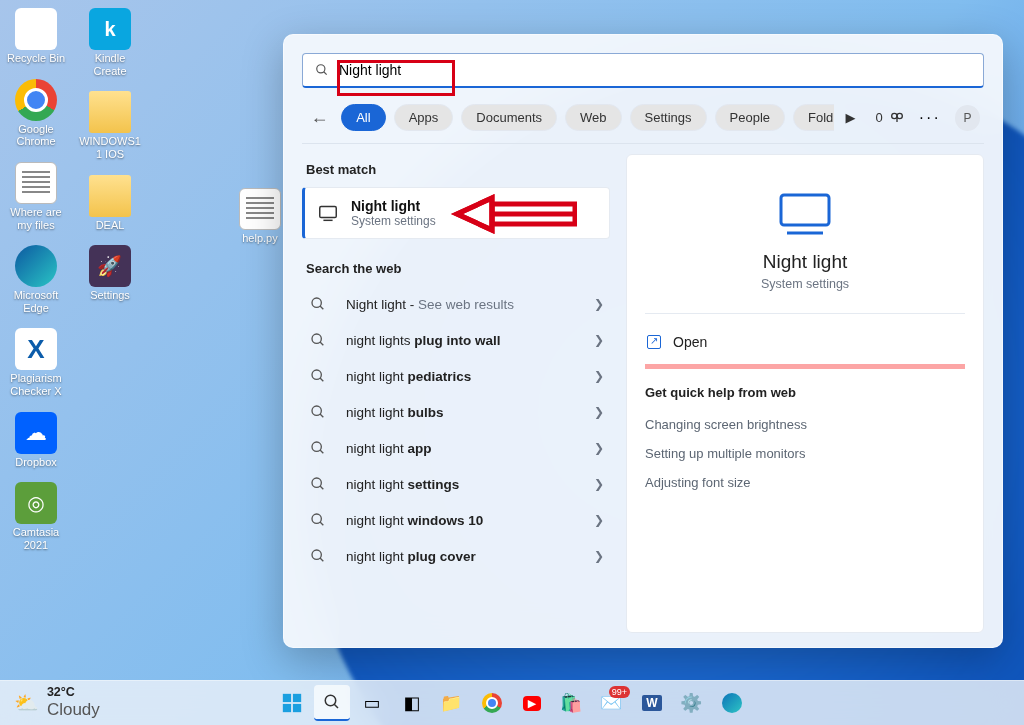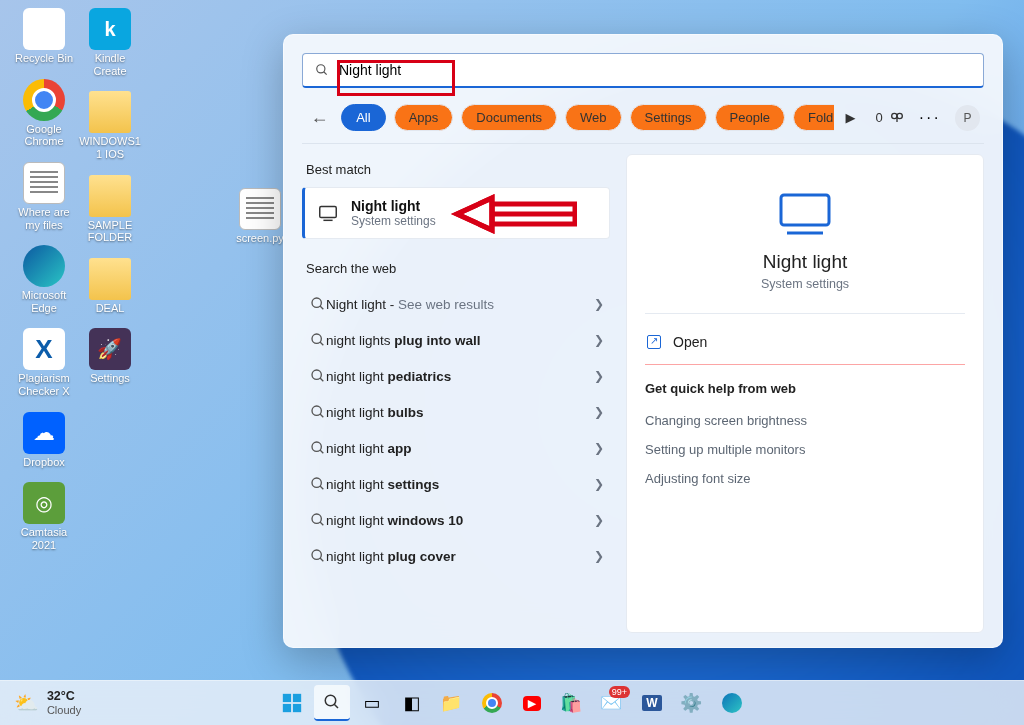--- a/index.html
+++ b/index.html
@@ -13,21 +13,21 @@
     position: absolute; right: -180px; bottom: -180px;
     width: 900px; height: 850px; border-radius: 50%;
     background: radial-gradient(circle at 40% 40%, #2b7fe6 0%, #1159c1 55%, #0b46a0 100%);
     filter: blur(2px);
     transform: rotate(-10deg);
   }
 
   
   .desktop { position: absolute; inset: 0; padding: 10px 0 0 10px; }
   .icon-col { display: flex; flex-direction: column; gap: 14px; position: absolute; }
-  .col1 { left: 12px; top: 8px; }
+  .col1 { left: 4px; top: 8px; }
   .col2 { left: 78px; top: 8px; }
   .col3 { left: 228px; top: 188px; }
   .desk-icon { width: 64px; text-align: center; cursor: pointer; }
   .desk-icon .glyph {
     width: 42px; height: 42px; margin: 0 auto 2px; border-radius: 6px;
     display: flex; align-items: center; justify-content: center;
     font-size: 20px; color: #fff;
   }
   .desk-icon .lbl { color: #fff; font-size: 11px; text-shadow: 0 1px 2px rgba(0,0,0,.5); line-height: 1.15; word-break: break-word; }
   .recycle .glyph { background: #fff; color: #0a64c5; }
@@ -71,87 +71,87 @@
     position: absolute; left: 337px; top: 60px; width: 118px; height: 36px;
     border: 3px solid #d70016; pointer-events: none;
   }
 
   .filter-row {
     display: flex; align-items: center; gap: 8px; margin: 16px 0 10px; padding: 0 4px 12px;
     border-bottom: 1px solid #dce4ee;
   }
   .back-arrow { width: 28px; text-align:center; color:#505050; cursor:pointer; font-size:18px;}
   .pill {
-    background: #f97316; border: 1px solid #e2e7ef; border-radius: 18px;
+    background: #e5e5e5; border: 1px solid #e2e7ef; border-radius: 18px;
     padding: 5px 14px; font-size: 13px; color: #333; cursor: pointer;
   }
   .pill.active { background: #1a66d6; color: #fff; border-color: #1a66d6; }
   .pill-more { font-size:13px; color:#333; padding:5px 4px; cursor:pointer; }
   .filter-spacer { flex: 1; }
   .rewards { display:flex; align-items:center; gap:6px; font-size:13px; color:#333;}
   .dots { padding:0 6px; cursor:pointer; letter-spacing:2px;}
   .avatar { width:26px;height:26px;border-radius:50%;background:#e2e7ef;display:flex;align-items:center;justify-content:center;font-size:12px;color:#555;cursor:pointer;}
 
   .body-cols { display: flex; gap: 16px; overflow:hidden; flex: 1; }
   .left-col { width: 308px; }
   .right-col { flex: 1; background:#fff; border:1px solid #e5eaf1; border-radius:6px; padding: 30px 18px 18px;}
 
-  .sec-title { font-size: 13px; font-weight: 400; color: #222; padding: 8px 4px 10px; }
+  .sec-title { font-size: 13px; font-weight: 700; color: #222; padding: 8px 4px 10px; }
 
   .best-match {
     background:#fff; border:1px solid #e5eaf1; border-left: 3px solid #1a66d6;
     border-radius:4px; padding:10px 12px; display:flex; align-items:center; gap:12px;
     position:relative;
   }
   .monitor-glyph { width:22px; height:22px; }
   .monitor-glyph svg { width:22px; height:22px; }
   .bm-title { font-size:14px; font-weight:600; color:#111;}
   .bm-sub { font-size:12px; color:#6b7482;}
 
   .arrow-anno {
     position:absolute; left:142px; top:2px;
     pointer-events:none;
   }
   .arrow-anno svg { width:130px; height:48px; }
 
   .web-list { display:flex; flex-direction:column; }
   .web-item {
-    display:flex; align-items:center; gap:0; padding:10px 8px;
+    display:flex; align-items:center; gap:20px; padding:10px 8px;
     font-size:13.5px; color:#222; cursor:pointer; border-radius:4px;
     position:relative;
   }
   .web-item .mag { width:16px;height:16px; flex-shrink:0;}
   .web-item .chev { position:absolute; right:6px; color:#6b7482; font-size:12px;}
   .web-item .dim { color:#6b7482; }
   .web-item b { font-weight:600; }
 
   .right-header { text-align:center; }
   .right-big-icon { margin: 6px auto 14px; width:60px; height:46px; }
   .right-big-icon svg { width:60px;height:46px;}
   .right-title { font-size:19px; color:#222; }
   .right-sub { font-size:12.5px; color:#6b7482; margin-top:4px;}
 
   .right-hr { border:none; border-top:1px solid #e5eaf1; margin:22px 0 14px;}
-  .open-row{display:flex;align-items:center;gap:12px;font-size:14px;color:#222;cursor:pointer; padding:6px 2px 14px; border-bottom:1px solid #fca5a5;}
+  .open-row{display:flex;align-items:center;gap:12px;font-size:14px;color:#222;cursor:pointer; padding:6px 2px 14px; border-bottom:5px solid #fca5a5;}
   .open-row .sq{width:14px;height:14px;border:1.5px solid #1a66d6;border-radius:2px;position:relative;}
   .open-row .sq::after{content:"↗";font-size:10px;position:absolute;top:-1px;left:2px;color:#1a66d6;}
   .quick-title{font-size:13px;font-weight:600;color:#222;margin:16px 0 10px;}
   .quick-link{font-size:13px;color:#5c6673;padding:7px 0;cursor:pointer;}
 
   
   .taskbar {
     position:absolute; left:0; right:0; bottom:0; height:45px;
     background: rgba(230,238,248,.85); backdrop-filter: blur(16px);
     border-top:1px solid rgba(255,255,255,.4);
     display:flex; align-items:center;
   }
   .tb-weather { display:flex; align-items:center; gap:8px; padding:0 14px; cursor:pointer;}
   .tb-weather .sun{font-size:20px;}
   .tb-weather .temp{font-size:12.5px; color:#222; line-height:1.1; font-weight:600;}
-  .tb-weather .cond{font-size:11px;color:#555;}
+  .tb-weather .cond{font-size:17px;color:#555;}
   .tb-center { position:absolute; left:50%; transform:translateX(-50%); display:flex; gap:4px; align-items:center;}
   .tb-icon { width:36px; height:36px; border-radius:4px; display:flex;align-items:center;justify-content:center; cursor:pointer; font-size:18px;}
   .tb-icon.start svg{width:22px;height:22px;}
   .tb-icon.search-ico{border-bottom:2px solid #1a66d6; background:rgba(255,255,255,.7);}
   .badge{position:relative;}
   .badge::after{content:attr(data-badge);position:absolute;top:1px;right:0;background:#d33;color:#fff;font-size:9px;border-radius:8px;padding:0 3px;line-height:12px;}
 
   .mag-svg { width:14px; height:14px; }
 </style>
 </head>
@@ -194,35 +194,31 @@
       <div class="desk-icon kindle">
         <div class="glyph">k</div>
         <div class="lbl">Kindle Create</div>
       </div>
       <div class="desk-icon folder">
         <div class="glyph"></div>
         <div class="lbl">WINDOWS11 IOS</div>
       </div>
       <div class="desk-icon folder">
         <div class="glyph"></div>
-        <div class="lbl">SAMPLE FOLDER</div>
-      </div>
-      <div class="desk-icon folder">
-        <div class="glyph"></div>
         <div class="lbl">DEAL</div>
       </div>
       <div class="desk-icon rocket">
         <div class="glyph"></div>
         <div class="lbl">Settings</div>
       </div>
     </div>
   <div class="icon-col col3" id="col3">
       <div class="desk-icon txt">
         <div class="glyph"></div>
-        <div class="lbl">screen.py</div>
+        <div class="lbl">help.py</div>
       </div>
     </div>
 </div>
 
 <div class="search-panel">
   <div class="searchbox">
     <svg class="mag-svg" viewBox="0 0 24 24" fill="none" stroke="#555" stroke-width="2">
         <circle cx="10" cy="10" r="7"></circle>
         <line x1="20" y1="20" x2="15" y2="15"></line>
       </svg>

